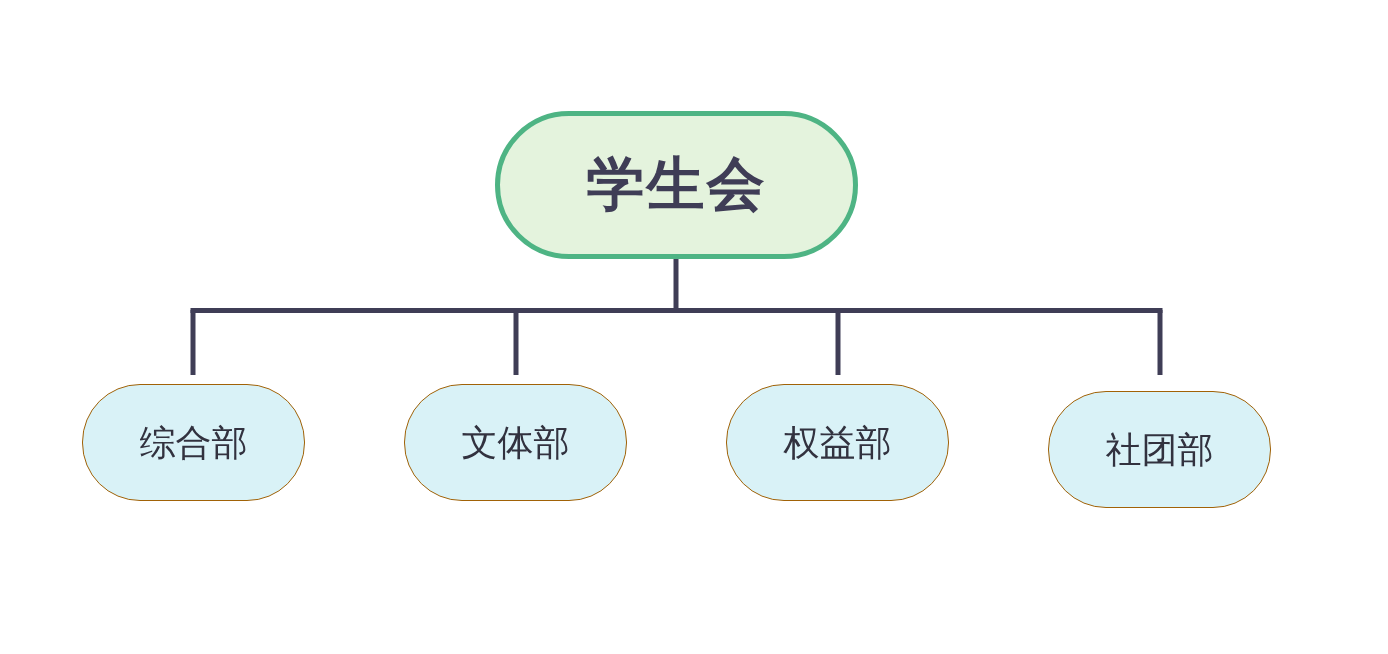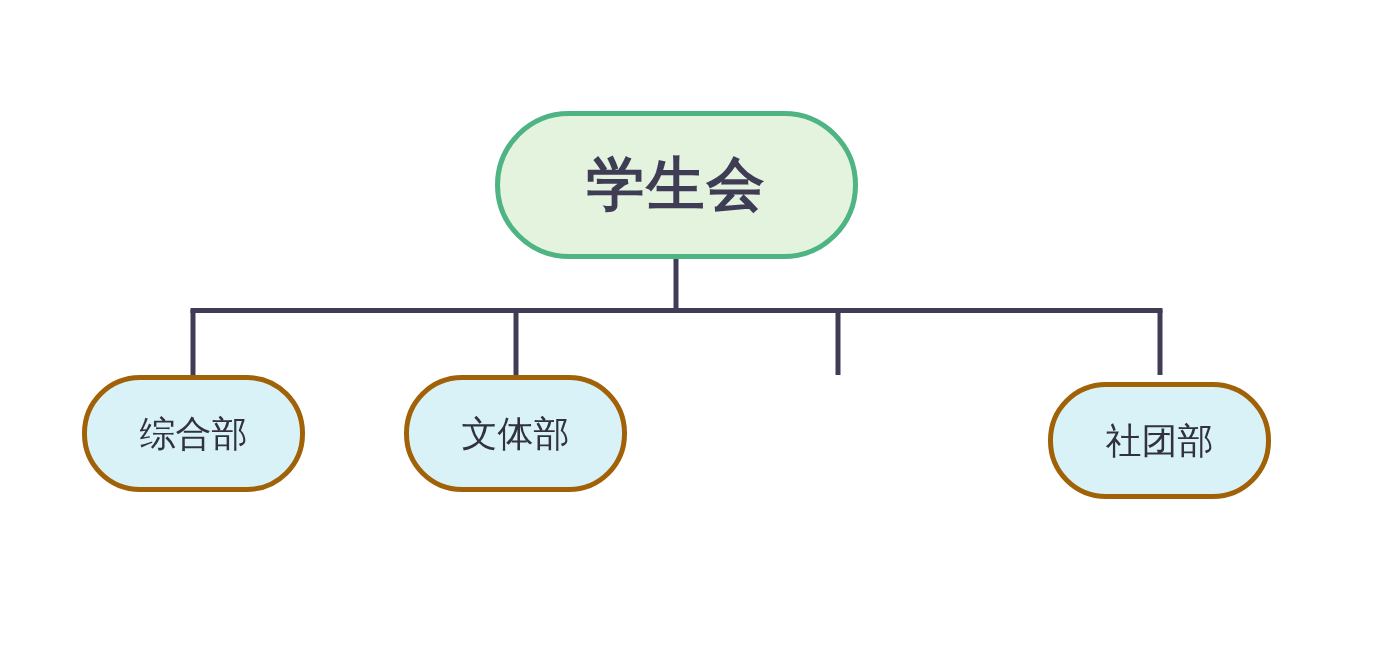--- a/index.html
+++ b/index.html
@@ -58,24 +58,24 @@
   .node-root .node-label {
     font-family: "Liberation Serif", "DejaVu Serif", serif;
     font-weight: bold;
     font-size: 58px;
     color: #3f3d56;
     letter-spacing: 2px;
     line-height: 1;
   }
 
   .node-child {
-    top: 375px;
+    top: 384px;
     width: 223px;
     height: 117px;
-    border: 5px solid #a16207;
+    border: 1px solid #a16207;
     background: #d9f2f7;
     border-radius: 58px;
   }
   .node-child .node-label {
     font-family: "Liberation Sans", "DejaVu Sans", sans-serif;
     font-weight: 400;
     font-size: 36px;
     color: #32323f;
     line-height: 1;
   }
@@ -106,18 +106,21 @@
   </div>
 
   <div class="node node-child child-0">
     <span class="node-label">综合部</span>
   </div>
 
   <div class="node node-child child-1">
     <span class="node-label">文体部</span>
   </div>
 
+  <div class="node node-child child-2">
+    <span class="node-label">权益部</span>
+  </div>
 
   <div class="node node-child child-3">
     <span class="node-label">社团部</span>
   </div>
 
 </div>
 
 </body></html>

